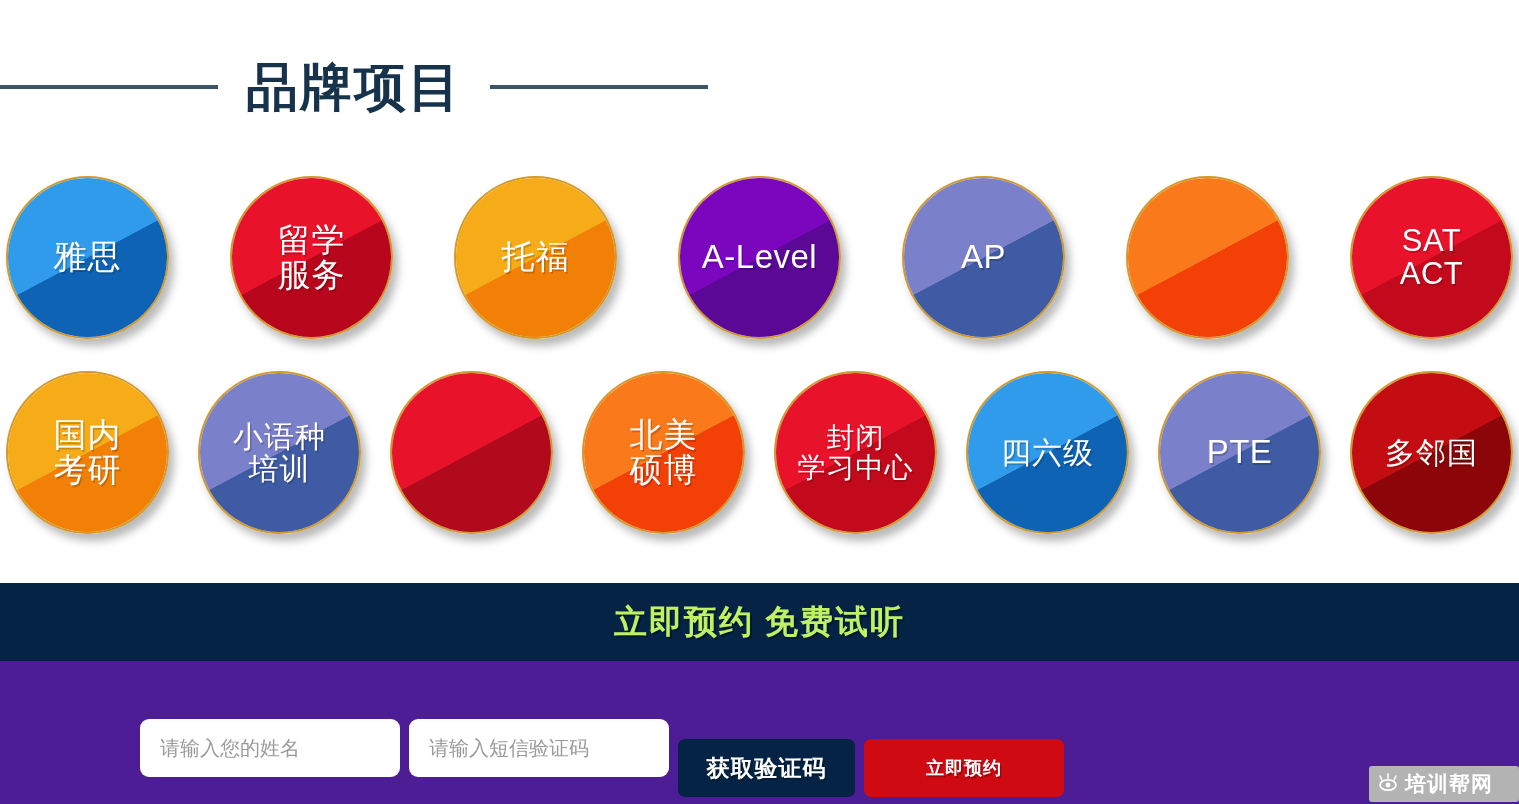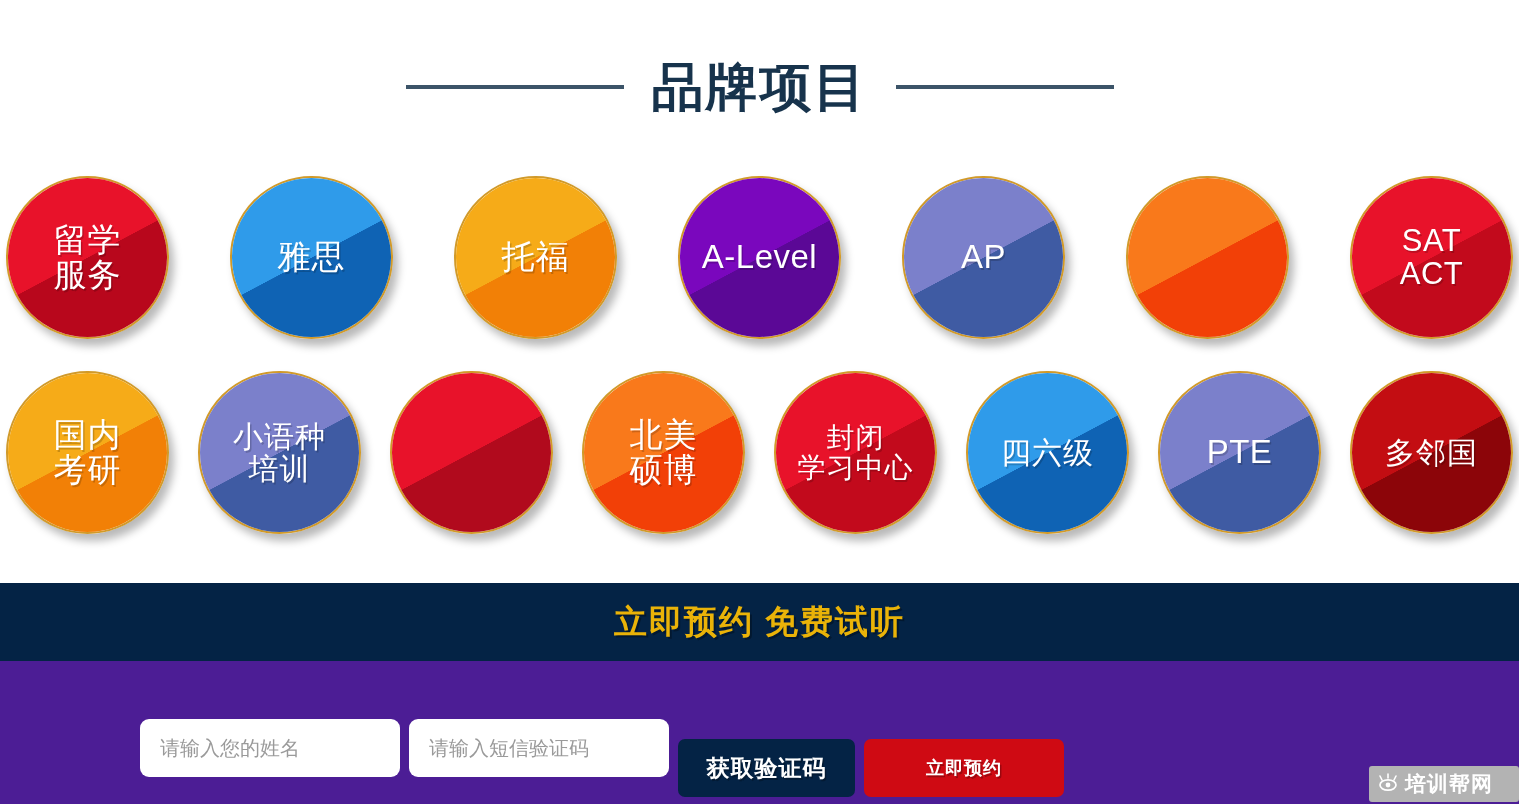--- a/index.html
+++ b/index.html
@@ -5,21 +5,21 @@
   html,body{margin:0;padding:0;}
   body{
     width:1519px;height:804px;
     background:#ffffff;
     font-family:"Liberation Sans","DejaVu Sans",sans-serif;
     overflow:hidden;position:relative;
   }
 
   
   .heading{
-    height:160px;display:flex;align-items:center;justify-content:center;gap:28px;
+    height:160px;display:flex;align-items:center;gap:28px;
     padding-top:14px;box-sizing:border-box;
   }
   .rule{width:218px;height:4px;background:#3c5468;}
   .heading-title{
     font-size:52px;font-weight:bold;color:#17334c;letter-spacing:2px;
     line-height:1;white-space:nowrap;
     text-shadow:1px 1px 0 rgba(255,255,255,.85);
   }
 
   
@@ -53,21 +53,21 @@
   .label.en{font-size:33px;letter-spacing:.5px;}
   .label.en.two{font-size:31px;}
   .label.wide{width:190px;}
 
   
   .banner{
     position:absolute;left:0;right:0;top:583px;height:78px;
     background:#042345;display:flex;align-items:center;justify-content:center;
   }
   .banner-text{
-    color:#eab308;font-size:33px;font-weight:bold;letter-spacing:2px;
+    color:#bef264;font-size:33px;font-weight:bold;letter-spacing:2px;
     text-shadow:2px 2px 0 rgba(0,0,0,.30);
   }
 
   
   .formstrip{
     position:absolute;left:0;right:0;top:661px;bottom:0;
     background:#e4e4e4;
   }
   .formrow{
     position:absolute;left:140px;top:38px;
@@ -104,27 +104,27 @@
 
 <div class="heading">
   <span class="rule" style="background: rgb(60, 84, 104);"></span>
   <span class="heading-title" style="color: rgb(23, 51, 76);">品牌项目</span>
   <span class="rule" style="background: rgb(60, 84, 104);"></span>
 </div>
 
 <div class="grid">
   <div class="row row1" id="row-0">
       <div class="bubble" style="border-color: rgb(209, 154, 42);">
+        <div class="face" style="background: linear-gradient(152deg, rgb(47, 155, 234) 0%, rgb(47, 155, 234) 50%, rgb(15, 99, 180) 50.2%, rgb(15, 99, 180) 100%);"></div>
+        <div class="label cn">雅思</div>
+      </div>
+      <div class="bubble" style="border-color: rgb(209, 154, 42);">
         <div class="face" style="background: linear-gradient(152deg, rgb(232, 18, 42) 0%, rgb(232, 18, 42) 50%, rgb(184, 7, 28) 50.2%, rgb(184, 7, 28) 100%);"></div>
         <div class="label cn">留学
 服务</div>
-      </div>
-      <div class="bubble" style="border-color: rgb(209, 154, 42);">
-        <div class="face" style="background: linear-gradient(152deg, rgb(47, 155, 234) 0%, rgb(47, 155, 234) 50%, rgb(15, 99, 180) 50.2%, rgb(15, 99, 180) 100%);"></div>
-        <div class="label cn">雅思</div>
       </div>
       <div class="bubble" style="border-color: rgb(209, 154, 42);">
         <div class="face" style="background: linear-gradient(152deg, rgb(246, 171, 24) 0%, rgb(246, 171, 24) 50%, rgb(242, 128, 6) 50.2%, rgb(242, 128, 6) 100%);"></div>
         <div class="label cn">托福</div>
       </div>
       <div class="bubble" style="border-color: rgb(209, 154, 42);">
         <div class="face" style="background: linear-gradient(152deg, rgb(122, 7, 189) 0%, rgb(122, 7, 189) 50%, rgb(91, 8, 150) 50.2%, rgb(91, 8, 150) 100%);"></div>
         <div class="label en wide">A-Level</div>
       </div>
       <div class="bubble" style="border-color: rgb(209, 154, 42);">

